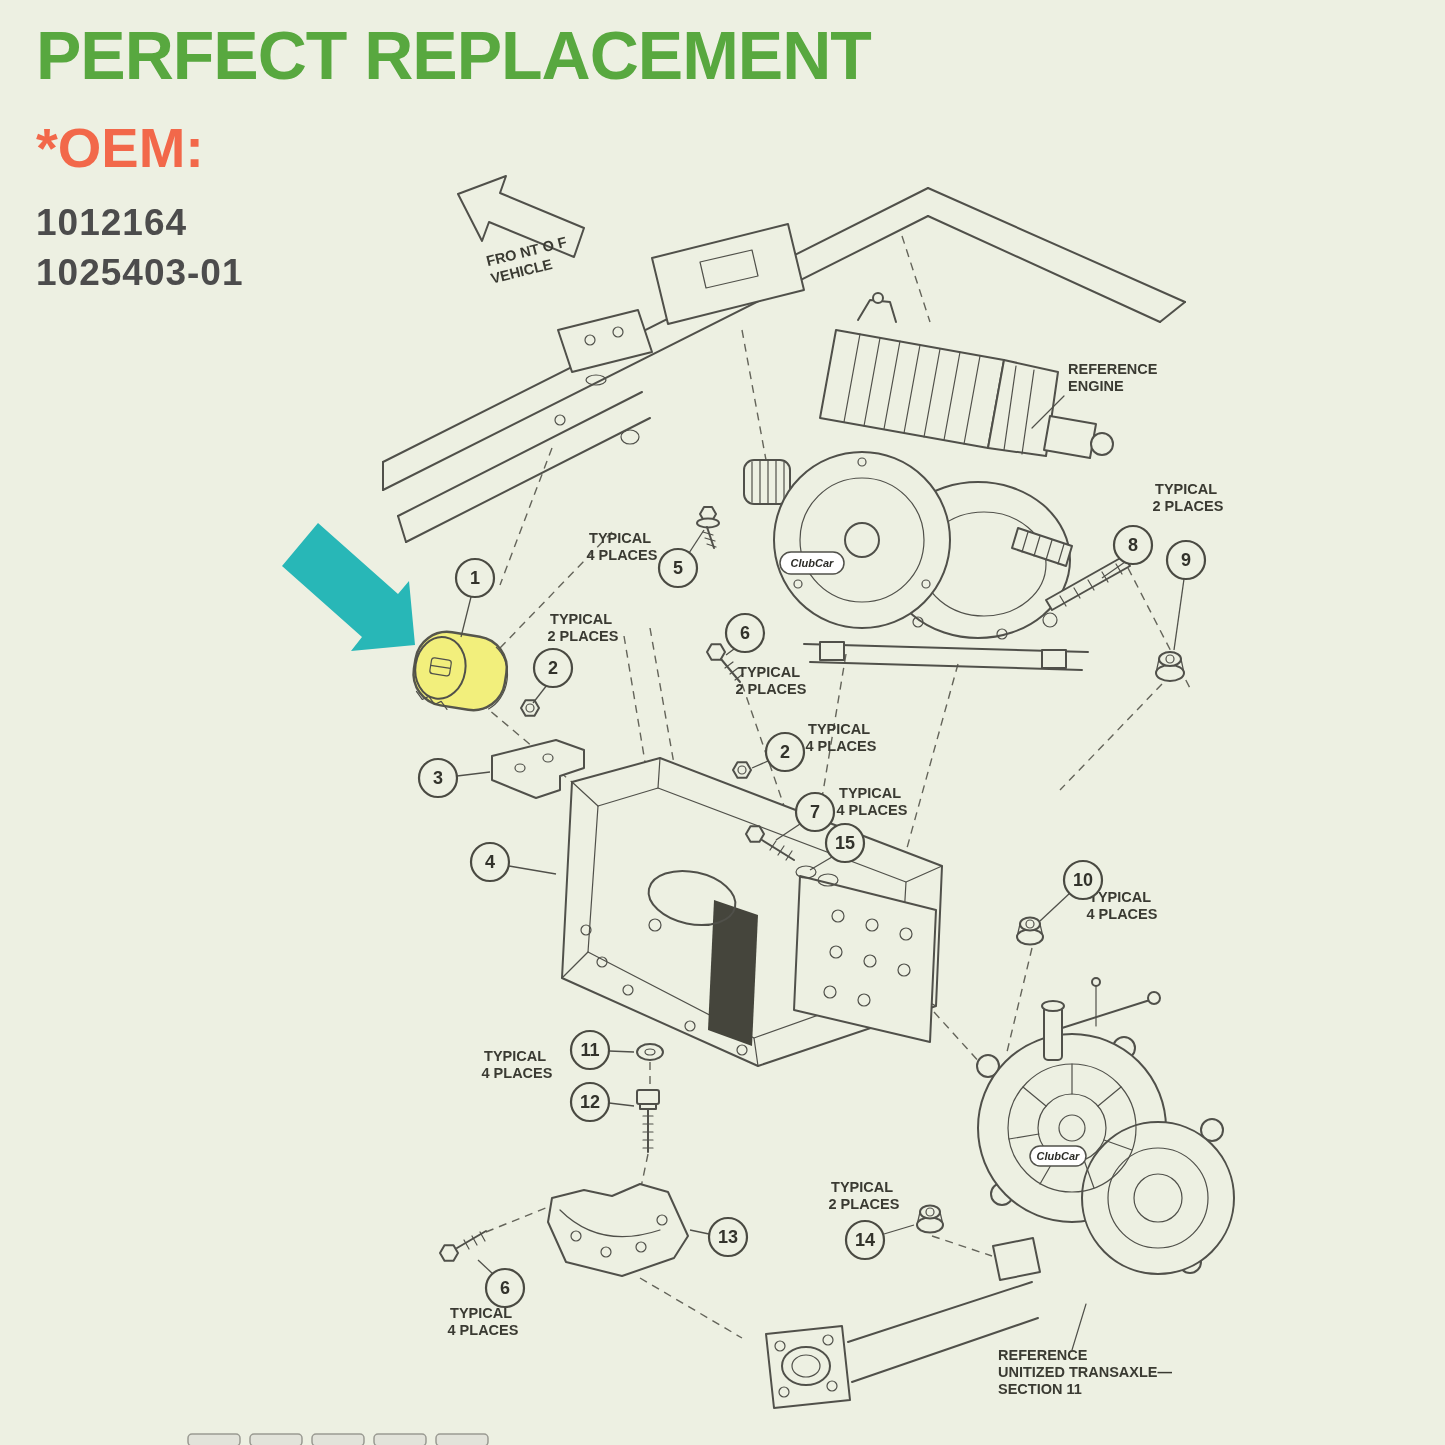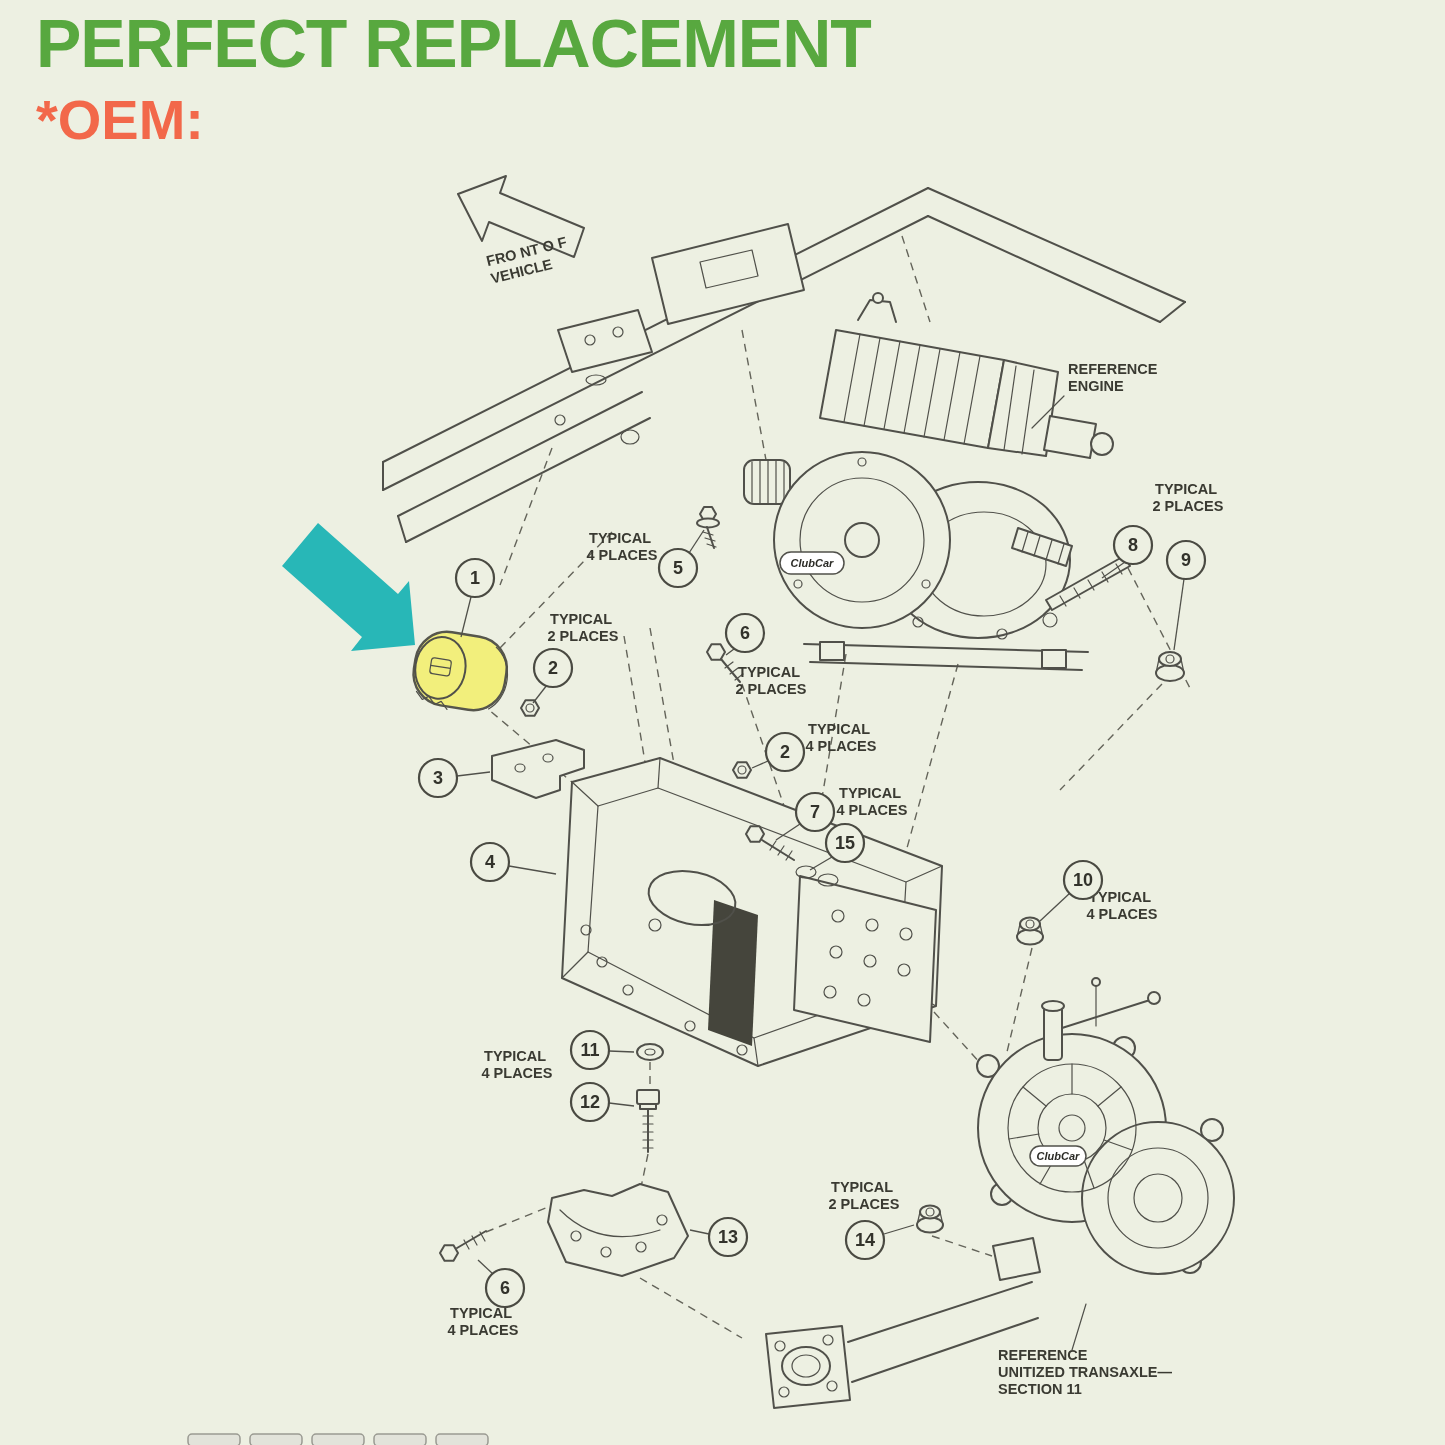--- a/index.html
+++ b/index.html
@@ -1,21 +1,21 @@
 <!DOCTYPE html>
 <html><head>
 <meta charset="utf-8">
 <style>
   html,body{margin:0;padding:0;background:#edf0e2;}
   .canvas{position:relative;width:1445px;height:1445px;background:#edf0e2;overflow:hidden;
           font-family:"Liberation Sans",sans-serif;}
   .diagram-svg{position:absolute;left:0;top:0;}
-  .header{position:absolute;left:36px;top:8px;z-index:5;}
+  .header{position:absolute;left:36px;top:20px;z-index:5;}
   .title-line{font-size:68px;font-weight:800;color:#58a83f;line-height:1.04;letter-spacing:-1px;}
-  .oem-label{font-size:56px;font-weight:800;color:#f2684a;margin-top:8px;letter-spacing:0;}
+  .oem-label{font-size:56px;font-weight:800;color:#f2684a;margin-top:24px;letter-spacing:0;}
   .part-number{font-size:37px;font-weight:700;color:#4c4c4c;letter-spacing:1px;}
   .pn-1{margin-top:22px;}
   .pn-2{margin-top:8px;}
 
   
   .ln{stroke:#50504a;stroke-width:2;fill:none;stroke-linejoin:round;stroke-linecap:round;}
   .lnf{stroke:#50504a;stroke-width:2;fill:#edf0e2;stroke-linejoin:round;}
   .thin{stroke-width:1.2;}
   .dash{stroke:#64645a;stroke-width:1.4;fill:none;stroke-dasharray:8 6;}
   .dark{fill:#45453c;stroke:none;}
@@ -479,15 +479,17 @@
       <rect class="thumb" x="250" y="1434" width="52" height="12" rx="4"></rect>
       <rect class="thumb" x="312" y="1434" width="52" height="12" rx="4"></rect>
       <rect class="thumb" x="374" y="1434" width="52" height="12" rx="4"></rect>
       <rect class="thumb" x="436" y="1434" width="52" height="12" rx="4"></rect>
     </g>
   </svg>
 
   <div class="header">
     <div class="title-line">PERFECT REPLACEMENT</div>
     <div class="oem-label">*OEM:</div>
+    <div class="part-number pn-1">1012164</div>
+    <div class="part-number pn-2">1025403-01</div>
   </div>
 
 </div>
 
 </body></html>

